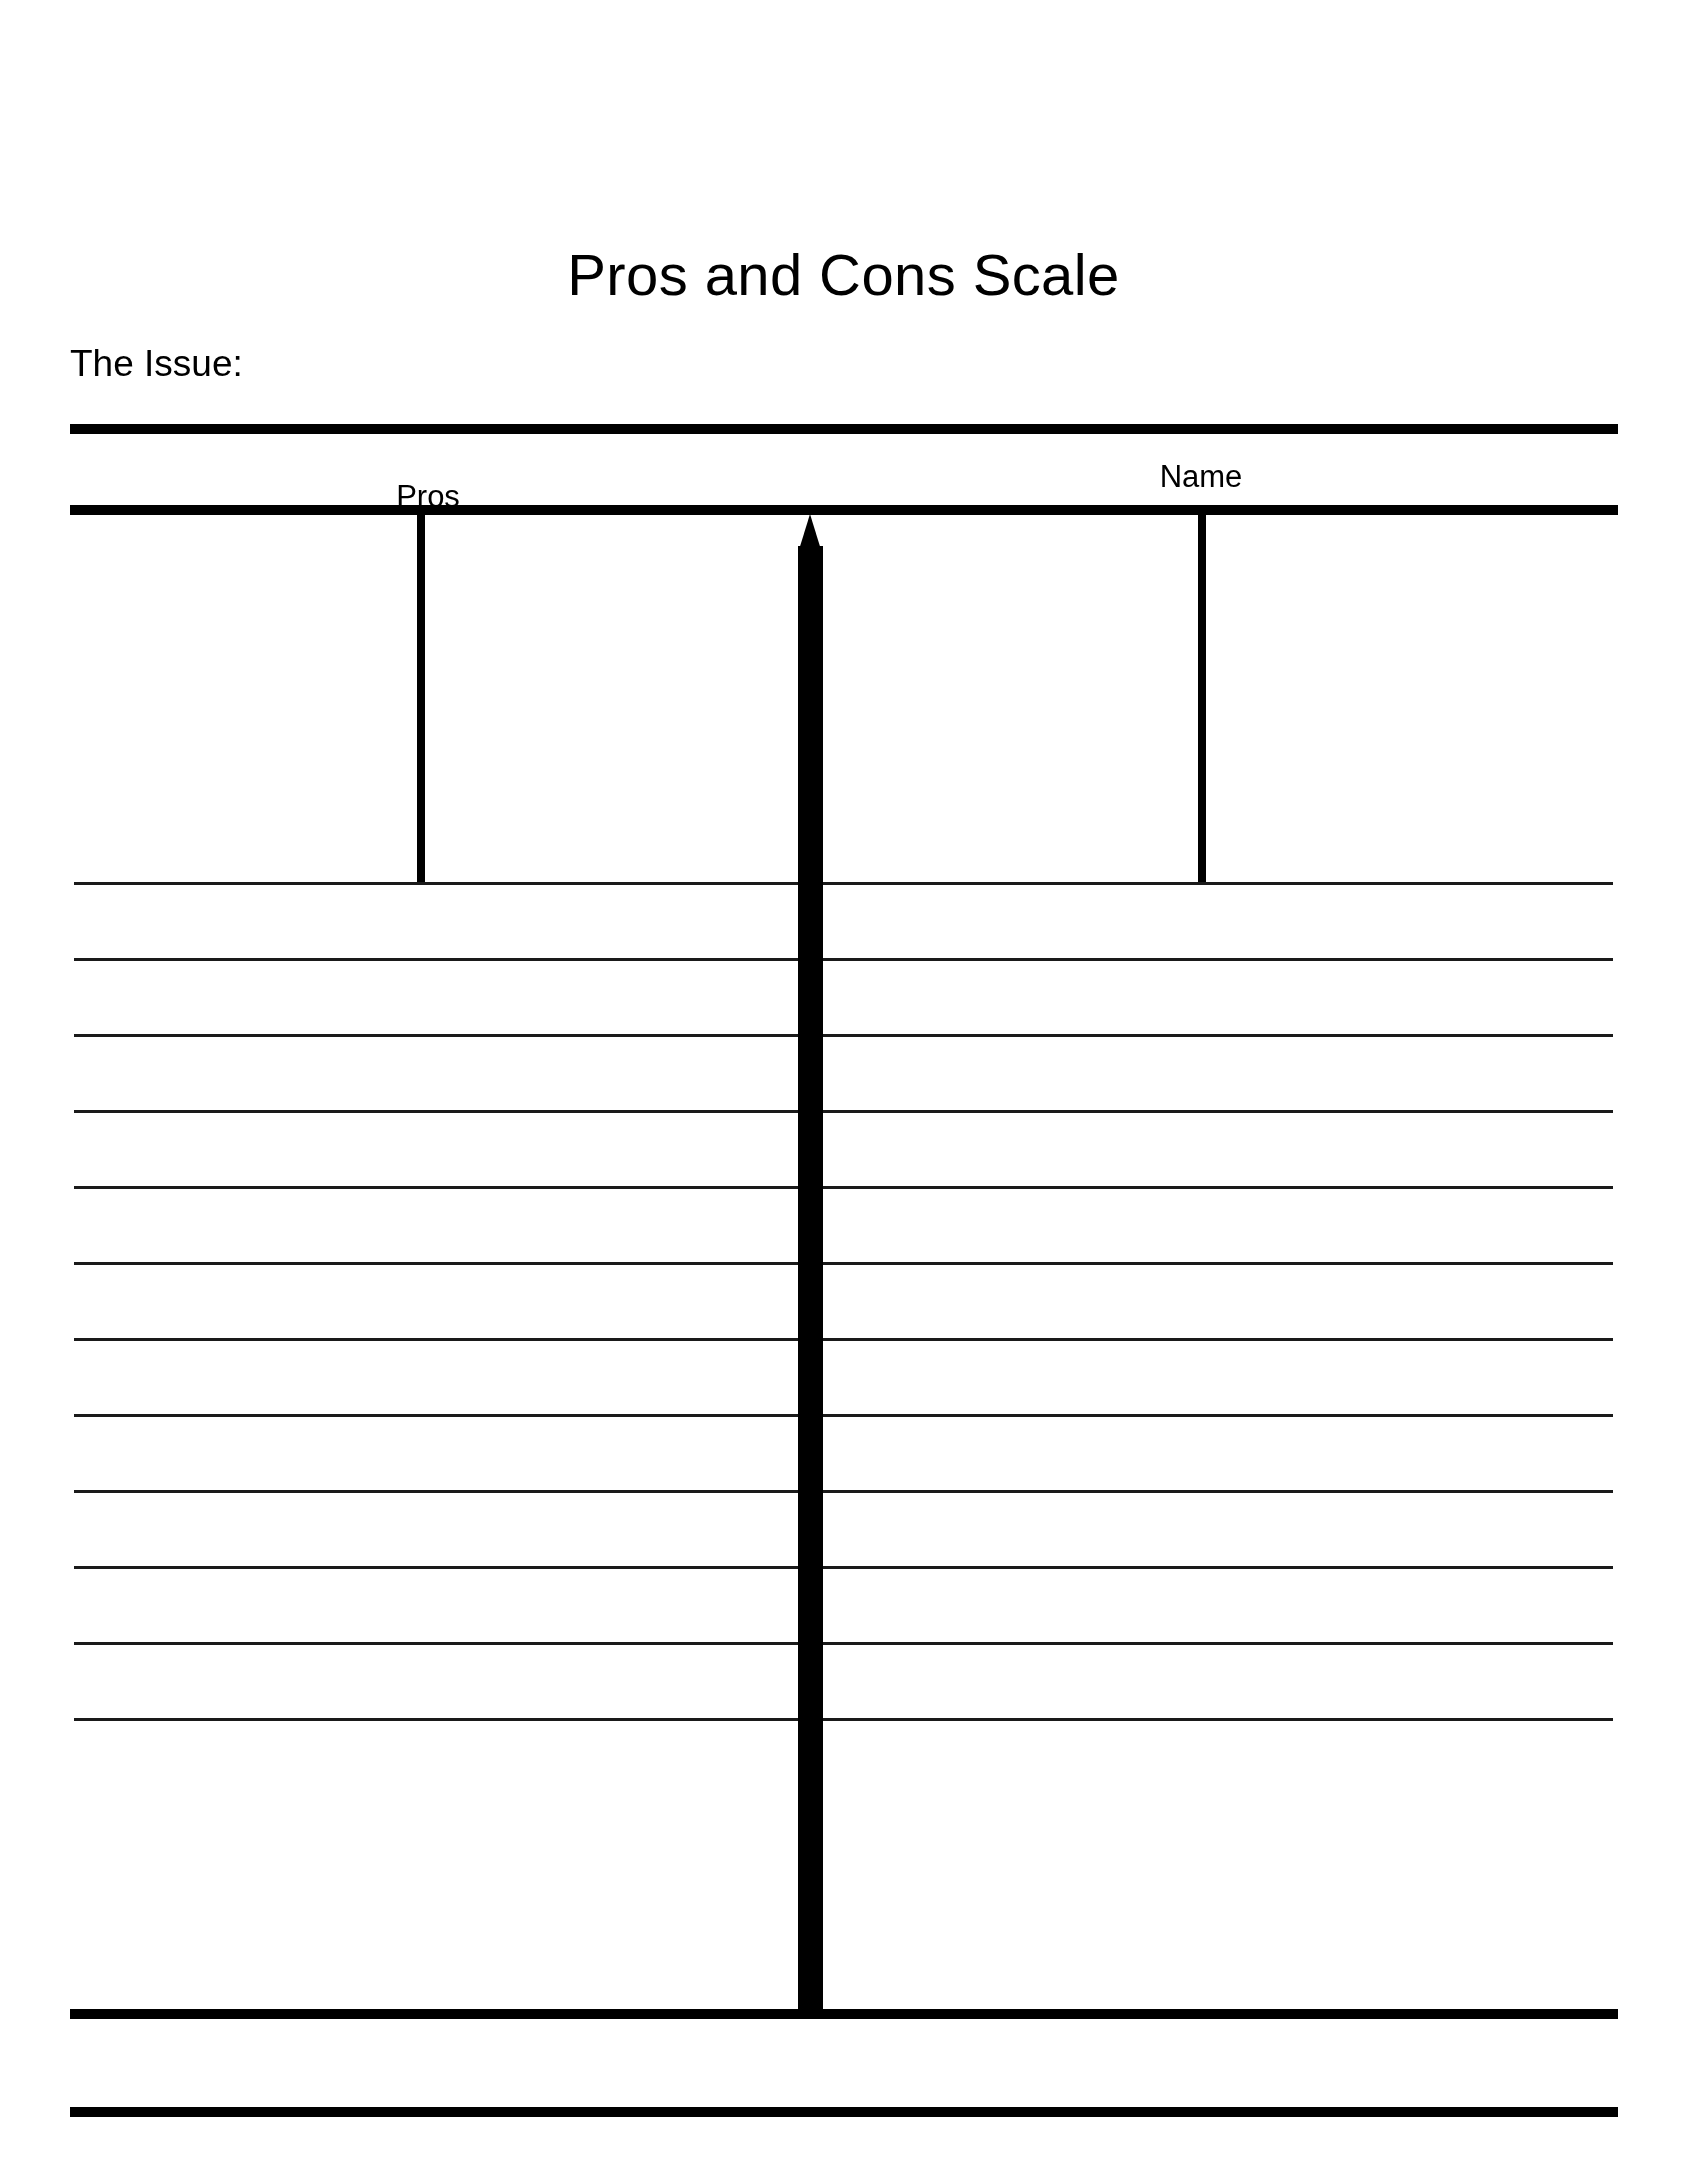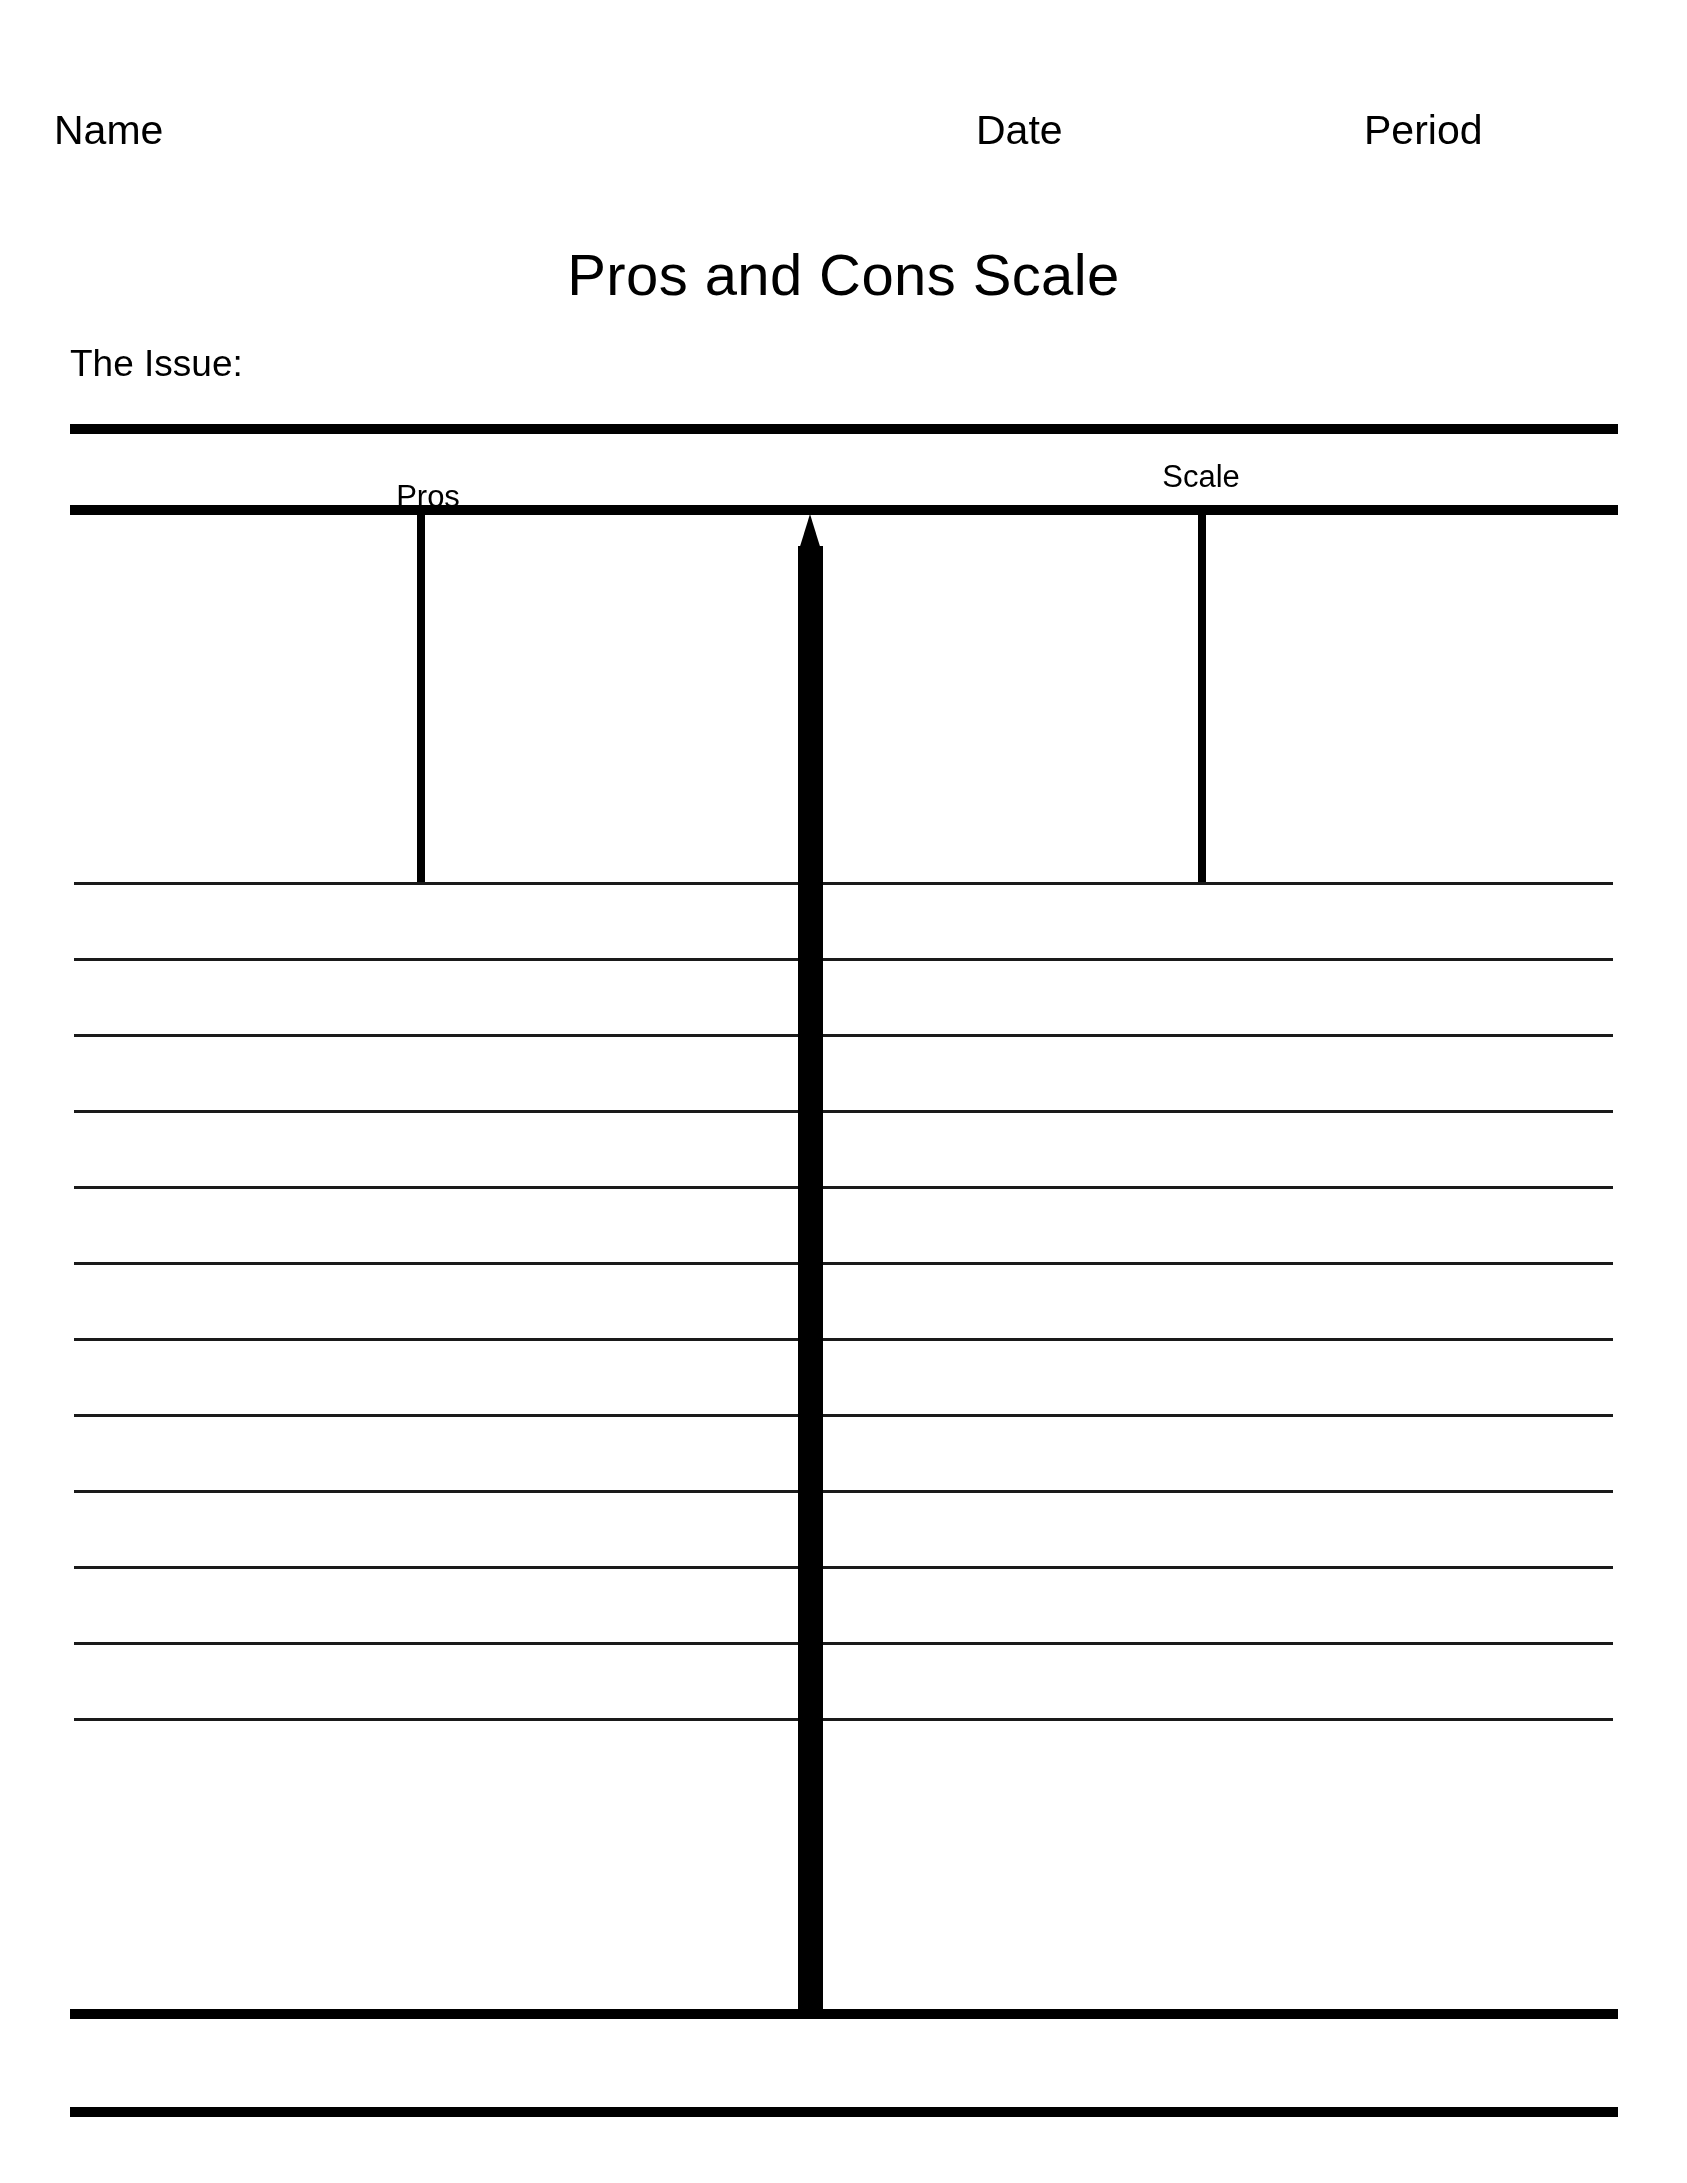--- a/index.html
+++ b/index.html
@@ -136,35 +136,30 @@
     border-left: 12.2px solid transparent;
     border-right: 12.2px solid transparent;
     border-bottom: 39px solid #000000;
   }
 </style>
 </head>
 <body>
 
 <div class="page">
 
-  <div class="header-row">
-    <div class="hdr-name">Name</div>
-    <div class="hdr-date">Date</div>
-    <div class="hdr-period">Period</div>
-  </div>
 
   <div class="title">Pros and Cons Scale</div>
 
   <div class="issue">The Issue:</div>
 
   <div class="rule-thick rule-top-1"></div>
   <div class="rule-thick rule-top-2"></div>
 
   <div class="col-label col-label-pros">Pros</div>
-  <div class="col-label col-label-cons">Scale</div>
+  <div class="col-label col-label-cons">Name</div>
 
   <div class="hanger hanger-left"></div>
   <div class="hanger hanger-right"></div>
 
   <div id="ruled-lines">
       <div class="ruled-line" style="top: 882px;"></div>
       <div class="ruled-line" style="top: 958px;"></div>
       <div class="ruled-line" style="top: 1034px;"></div>
       <div class="ruled-line" style="top: 1110px;"></div>
       <div class="ruled-line" style="top: 1186px;"></div>

